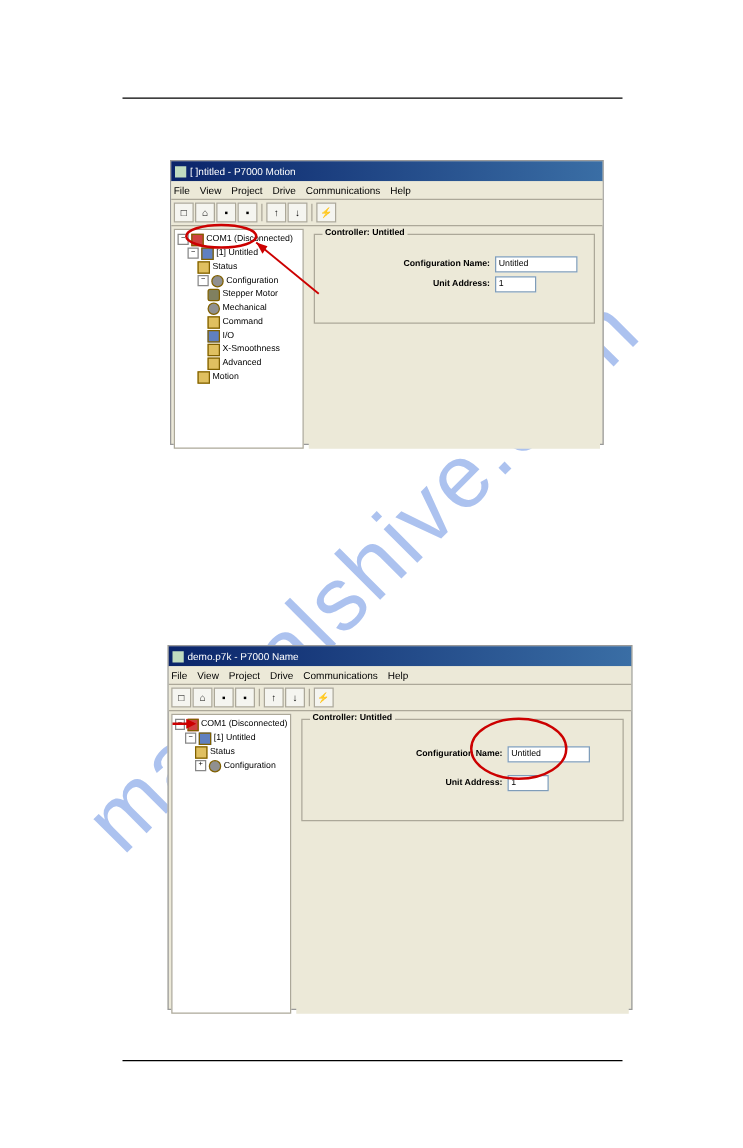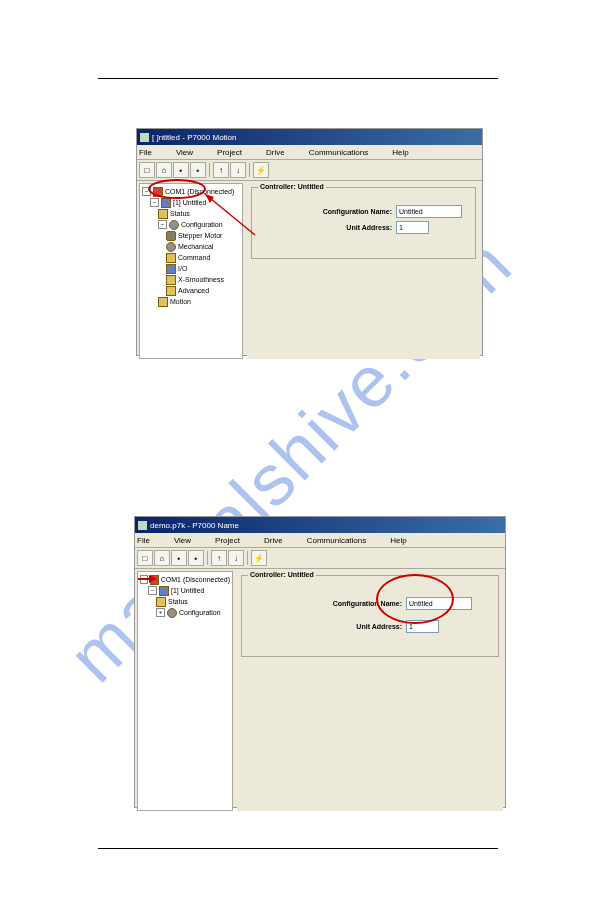--- a/index.html
+++ b/index.html
@@ -51,21 +51,21 @@
   .titlebar .title-icon {
     width: 9px; height: 9px; background: #c0dcc0; margin-right: 3px;
   }
   .menubar {
     height: 14px;
     background: #ece9d8;
     border-bottom: 1px solid #aca899;
     display: flex;
     align-items: center;
     padding: 0 2px;
-    gap: 24px;
+    gap: 8px;
     font-size: 8px;
   }
   .menubar span { color: #000; }
   .toolbar {
     height: 18px;
     background: #ece9d8;
     border-bottom: 1px solid #aca899;
     display: flex;
     align-items: center;
     padding: 1px 2px;

